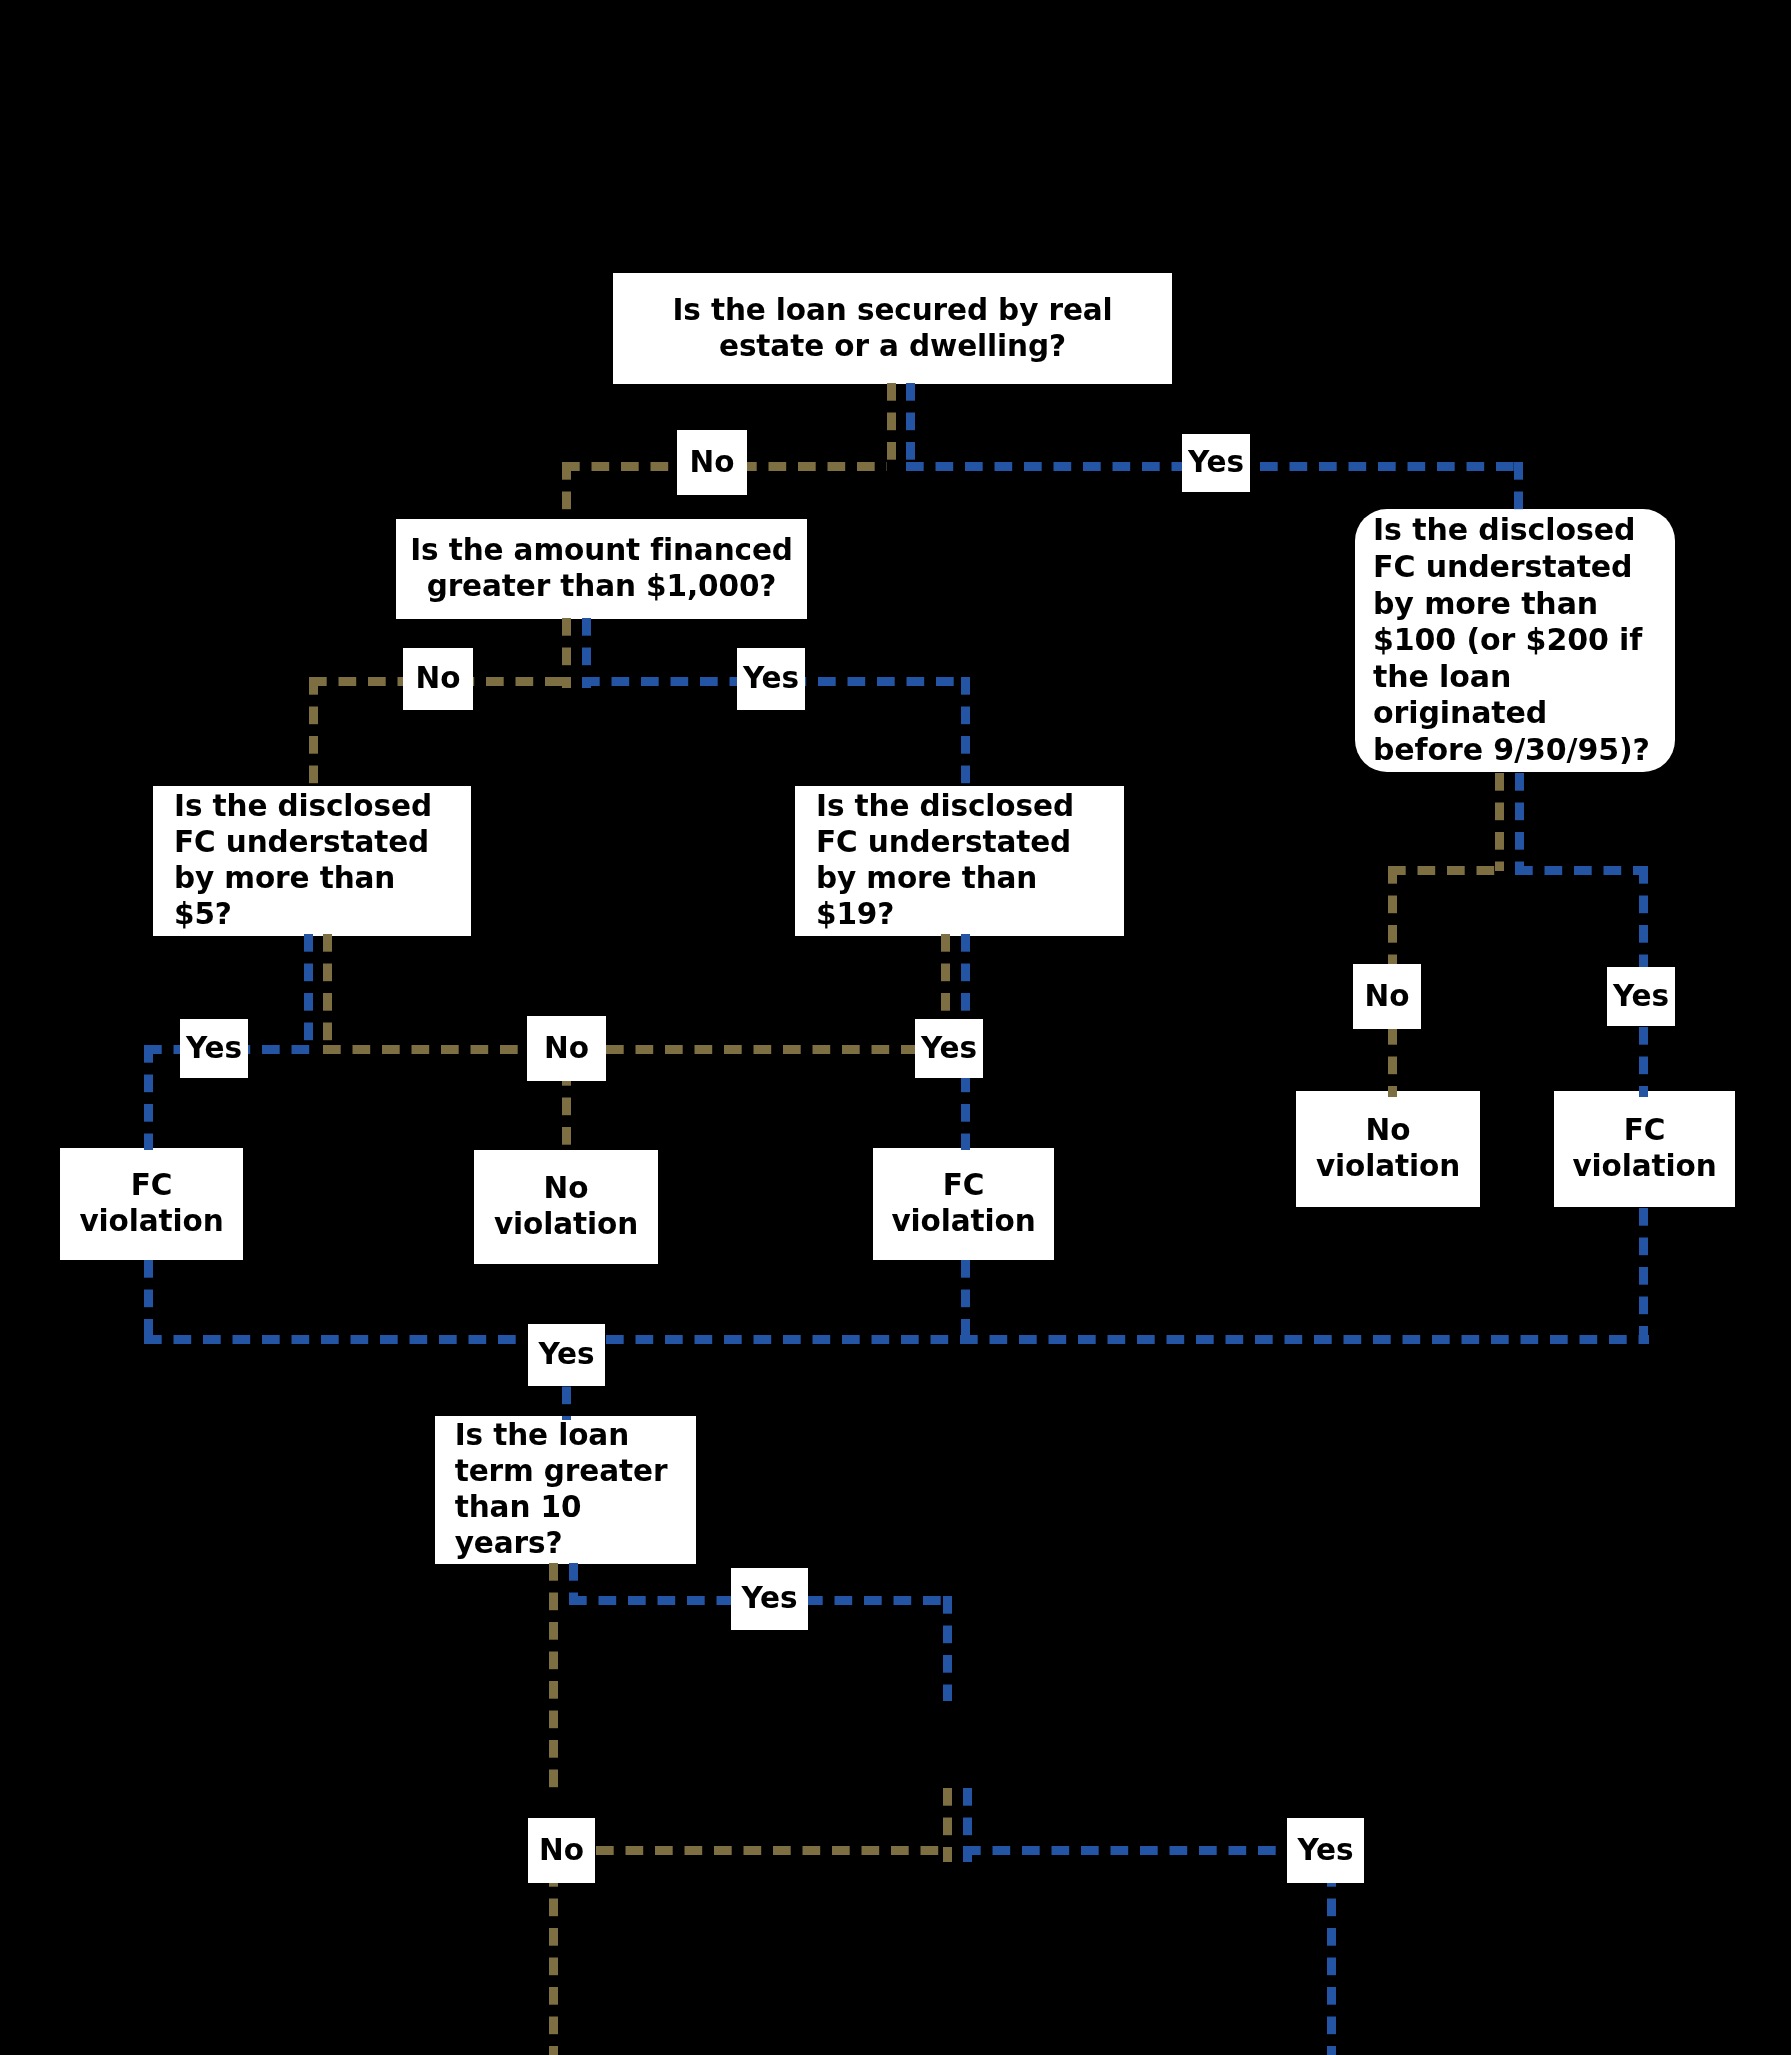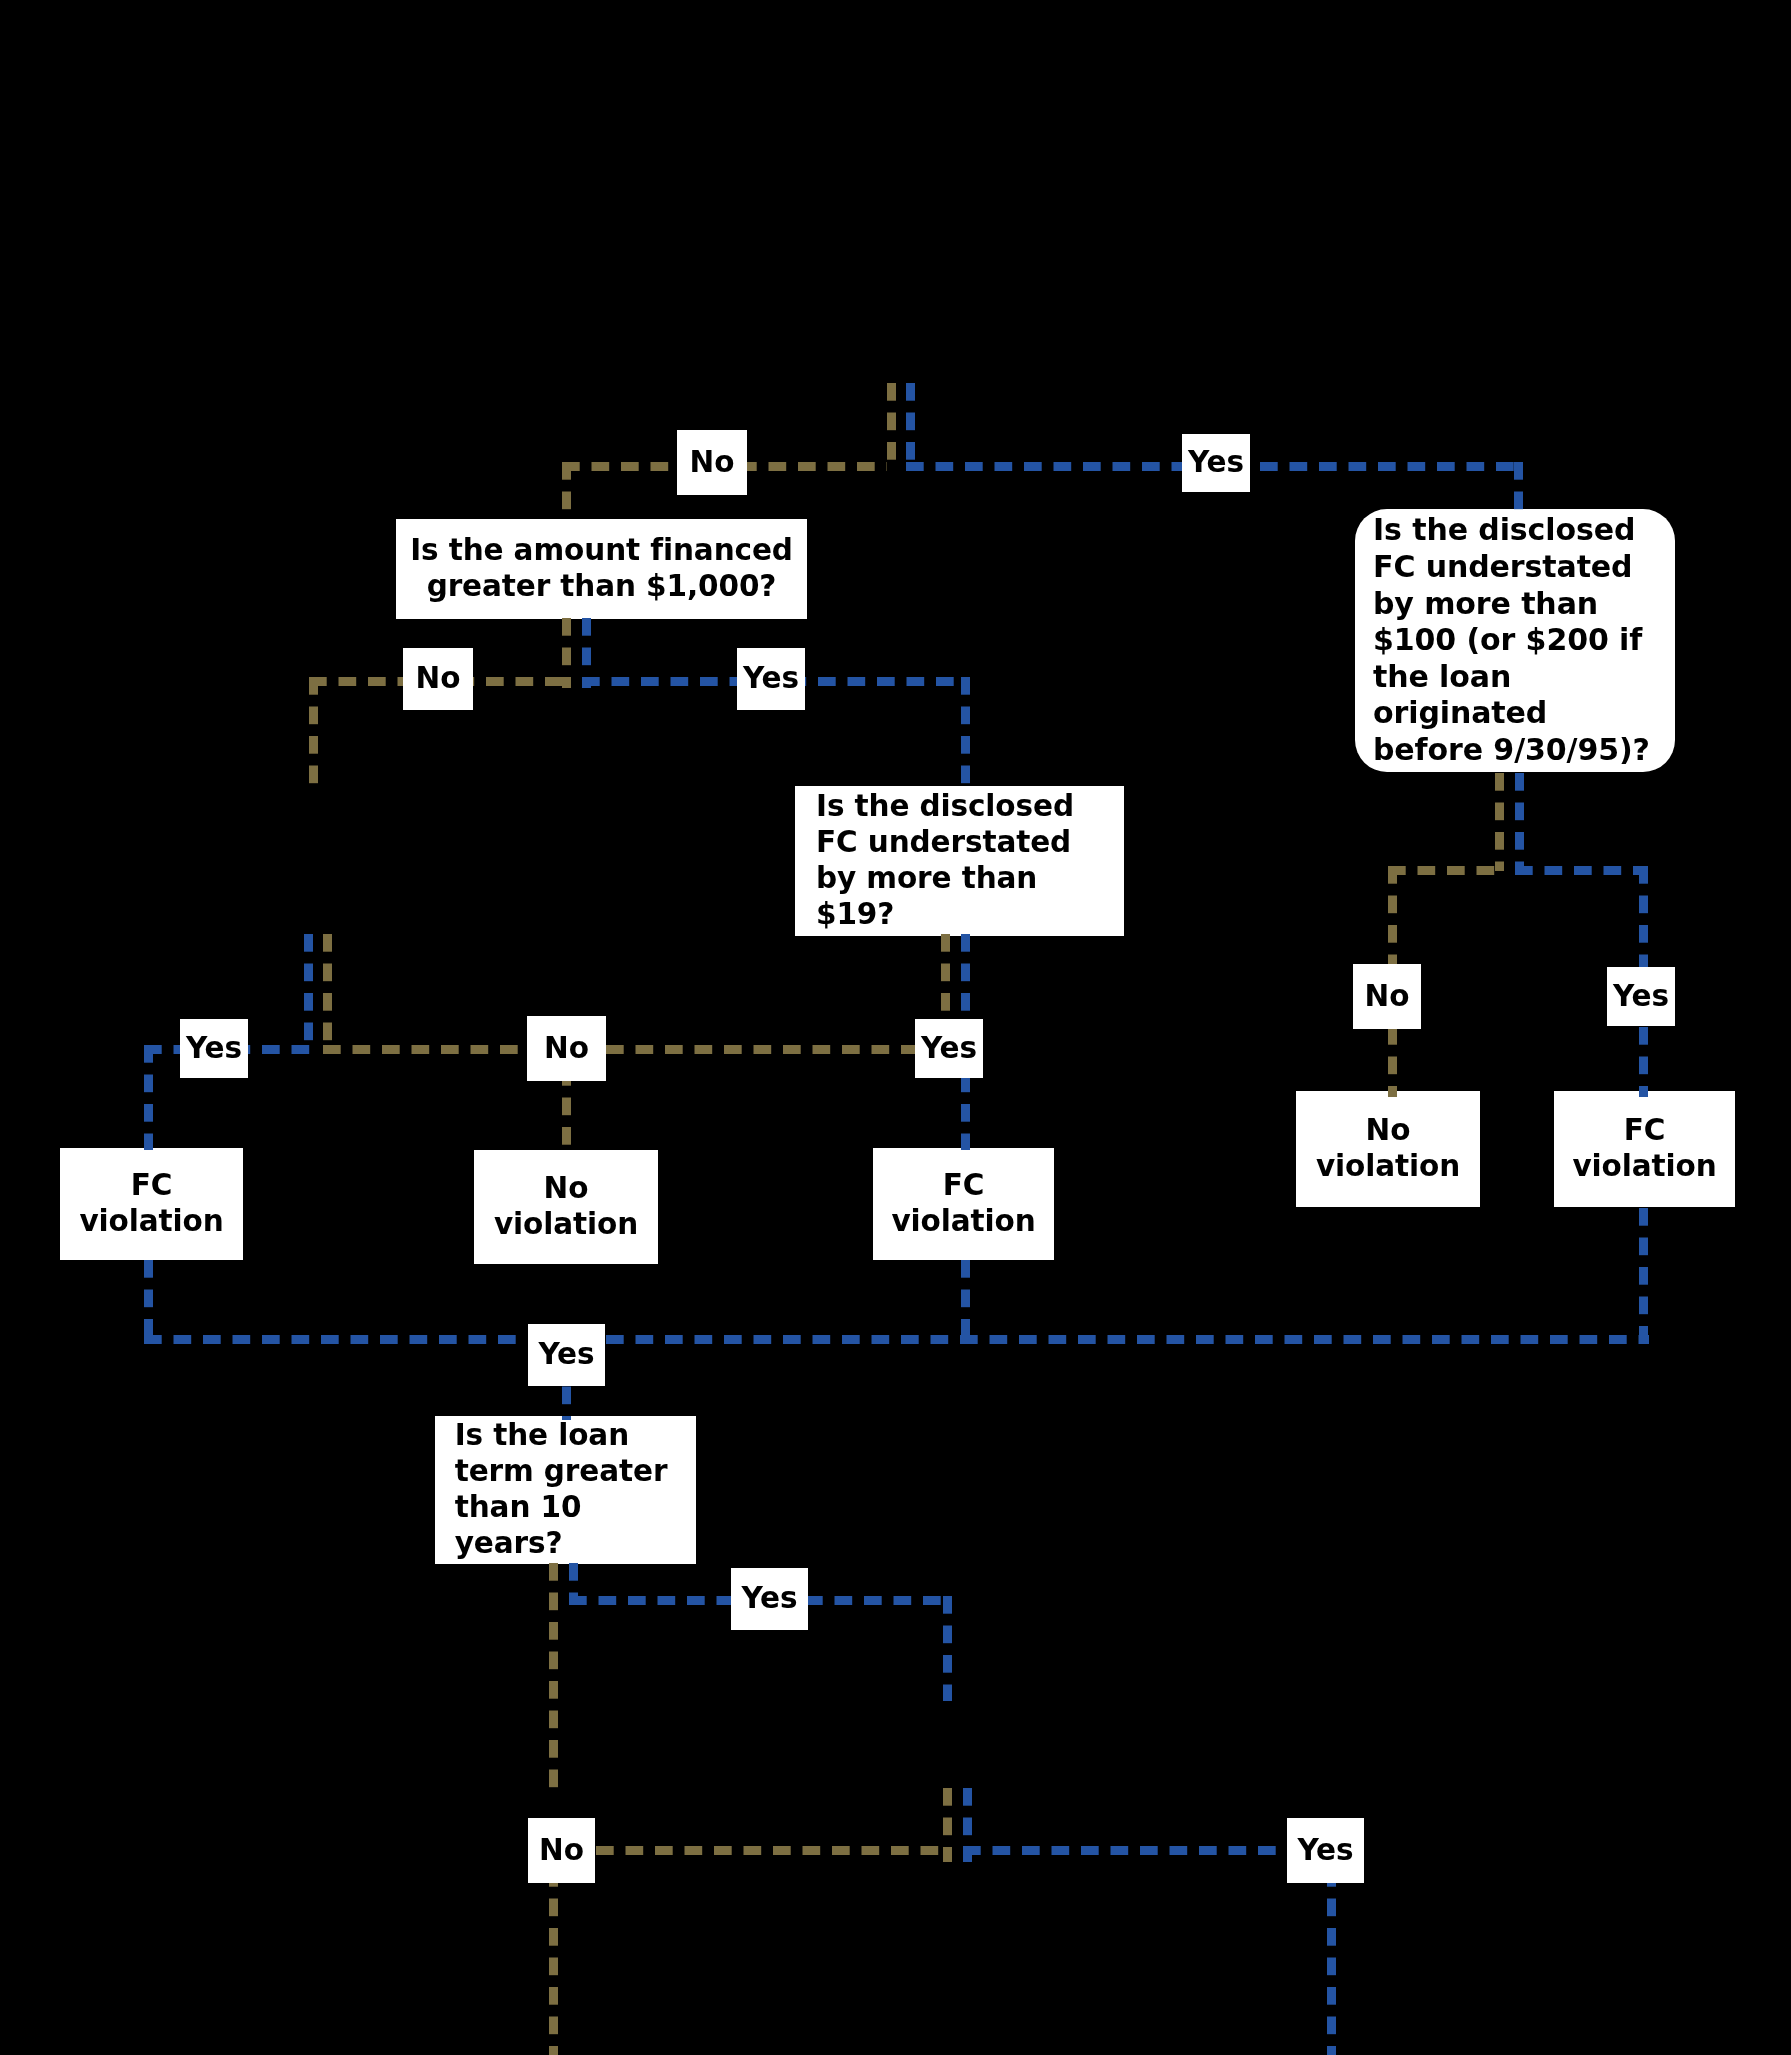--- a/index.html
+++ b/index.html
@@ -166,29 +166,35 @@
 
   <div class="seg v tan" style="left:943px; top:1788px; height:74px;"></div>
   <div class="seg v blue" style="left:963px; top:1788px; height:74px;"></div>
 
   <div class="seg h tan" style="left:596px;  top:1846px; width:351px;"></div>
   <div class="seg h blue" style="left:963px; top:1846px; width:323px;"></div>
 
   <div class="seg v tan" style="left:549px;  top:1869px; height:187px;"></div>
   <div class="seg v blue" style="left:1327px; top:1869px; height:187px;"></div>
 
+  <div class="node q" style="left:613px; top:273px; width:559px; height:111px;">
+    <span>Is the loan secured by real estate or a dwelling?</span>
+  </div>
 
   <div class="node q" style="left:360px; top:519px; width:411px; height:100px;margin-left:36px;">
     <span>Is the amount financed greater than $1,000?</span>
   </div>
 
   <div class="node q wide left-align" style="left:1355px; top:509px; width:320px; height:263px; padding:12.6px 18px;">
     <span>Is the disclosed FC understated by more than $100 (or $200 if the loan originated before 9/30/95)?</span>
   </div>
 
+  <div class="node q left-align" style="left:153px; top:786px; width:318px; height:150px; padding:5.6px 21px;">
+    <span>Is the disclosed FC understated by more than $5?</span>
+  </div>
 
   <div class="node q left-align" style="left:795px; top:786px; width:329px; height:150px; padding:5.6px 21px;">
     <span>Is the disclosed FC understated by more than $19?</span>
   </div>
 
   <div class="node outcome" style="left:60px; top:1148px; width:183px; height:112px;">
     <span>FC violation</span>
   </div>
 
   <div class="node outcome" style="left:474px; top:1150px; width:184px; height:114px;">

